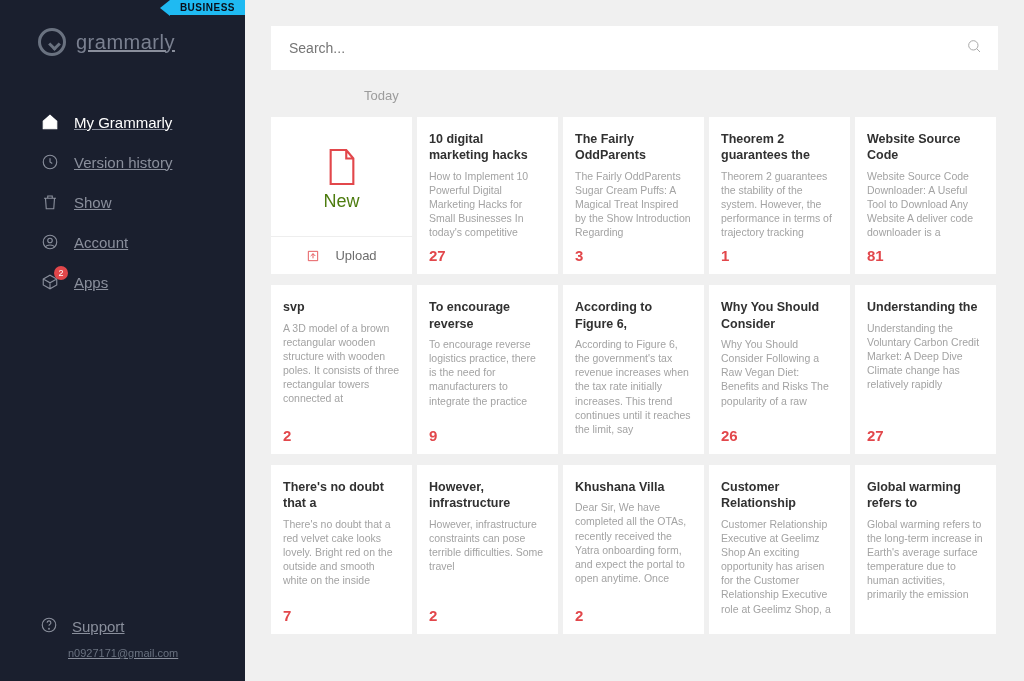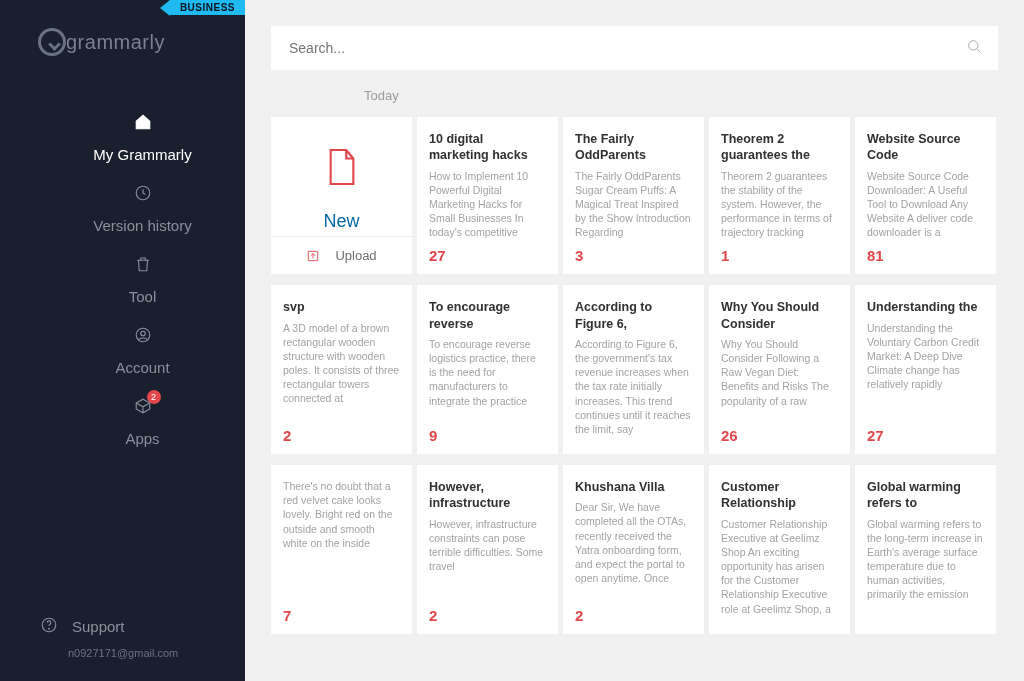--- a/index.html
+++ b/index.html
@@ -1,47 +1,47 @@
 <!DOCTYPE html>
 <html><head>
 <meta charset="utf-8">
 <style>
   * { box-sizing: border-box; margin: 0; padding: 0; }
   body { font-family: -apple-system, BlinkMacSystemFont, "Segoe UI", sans-serif; background: #f0f0f0; width: 1024px; height: 681px; overflow: hidden; }
   .app { display: flex; width: 1024px; height: 681px; }
-  .sidebar { width: 245px; background: #1a1f2e; color: #8a8f9c; display: flex; flex-direction: column; position: relative; }
+  .sidebar { width: 245px; background: #1a1f2e; color: #8a8f9c; display: flex; flex-direction: column; position: relative; text-decoration: underline; }
   .badge-business { position: absolute; top: 0; right: 0; background: #1fbaf2; color: #0a0e1a; font-size: 10px; font-weight: bold; padding: 2px 10px; letter-spacing: 0.5px; }
   .badge-business::before { content: ""; position: absolute; left: -10px; top: 0; border-top: 8px solid transparent; border-right: 10px solid #1fbaf2; border-bottom: 8px solid transparent; height: 0; }
-  .logo-row { display: flex; align-items: center; padding: 28px 0 0 38px; }
+  .logo-row { display: flex; align-items: center; gap: 10px; padding: 28px 0 0 38px; }
   .logo-mark { width: 28px; height: 28px; border-radius: 50%; border: 3px solid #6a7280; position: relative; display: flex; align-items: center; justify-content: center; }
   .logo-mark::after { content: ""; position: absolute; right: 4px; bottom: 4px; width: 6px; height: 6px; border-right: 3px solid #6a7280; border-bottom: 3px solid #6a7280; transform: rotate(45deg); }
   .logo-text { color: #7a8090; font-size: 20px; letter-spacing: 0.5px; }
   .nav { margin-top: 46px; }
-  .nav-item { display: flex; align-items: center; gap: 14px; padding: 10px 0 10px 40px; font-size: 15px; color: #8a8f9c; cursor: pointer; flex-direction: column; }
+  .nav-item { display: flex; align-items: center; gap: 14px; padding: 10px 0 10px 40px; font-size: 15px; color: #8a8f9c; cursor: pointer; }
   .nav-item.active { color: #fff; }
   .nav-item .icon { width: 20px; height: 20px; display: inline-flex; align-items: center; justify-content: center; }
   .nav-item svg { width: 18px; height: 18px; stroke: currentColor; fill: none; stroke-width: 1.5; }
   .nav-item.active svg.home { fill: #fff; stroke: #fff; }
   .apps-badge { position: relative; }
   .apps-badge::after { content: attr(data-count); position: absolute; top: -6px; right: -8px; background: #e2474b; color: #fff; font-size: 9px; width: 14px; height: 14px; border-radius: 50%; display: flex; align-items: center; justify-content: center; }
   .sidebar-bottom { margin-top: auto; padding: 0 16px 22px 40px; }
   .support-row { display: flex; align-items: center; gap: 14px; font-size: 15px; color: #8a8f9c; cursor: pointer; margin-bottom: 10px; }
   .email { font-size: 11px; color: #6a7280; padding-left: 28px; }
   .main { flex: 1; background: #f0f0f0; overflow-y: auto; padding: 0 26px 20px 26px; }
   .search-wrap { margin: 26px 0 18px 0; }
   .search { width: 100%; background: #fff; border: none; padding: 14px 46px 14px 18px; font-size: 14px; color: #555; outline: none; }
   .search-wrap { position: relative; }
   .search-icon { position: absolute; right: 16px; top: 50%; transform: translateY(-50%); color: #aaa; }
   .section-label { font-size: 13px; color: #9c9c9c; margin: 0 0 14px 93px; }
   .grid { display: grid; grid-template-columns: repeat(5, 135px); gap: 11px; justify-content: start; }
   .card, .new-card { background: #fff; width: 141px; min-height: 145px; display: flex; flex-direction: column; }
   .new-card { align-items: center; justify-content: flex-start; cursor: pointer; }
   .new-card .doc-icon { margin-top: 30px; }
   .new-card .doc-icon svg { width: 34px; height: 40px; stroke: #e2474b; fill: none; stroke-width: 1.5; }
-  .new-card .new-label { color: #0369a1; font-size: 18px; margin-top: 20px; text-align: right; }
+  .new-card .new-label { color: #4d7c0f; font-size: 18px; margin-top: 0; text-align: right; }
   .new-card .upload-row { margin-top: auto; width: 100%; border-top: 1px solid #eee; display: flex; align-items: center; justify-content: center; gap: 15px; padding: 11px 0; color: #6d6d6d; font-size: 13px; }
   .new-card .upload-row svg { width: 14px; height: 14px; stroke: #e2474b; fill: none; stroke-width: 1.5; }
   .card { padding: 14px 12px 10px 12px; cursor: pointer; }
   .card-title { font-size: 12.5px; font-weight: 700; color: #313131; line-height: 1.3; margin-bottom: 5px; overflow: hidden; display: -webkit-box; -webkit-line-clamp: 2; -webkit-box-orient: vertical; }
   .card-body { font-size: 10.5px; color: #a3a3a3; line-height: 1.35; overflow: hidden; flex: 1; }
   .card-count { font-size: 15px; font-weight: 700; color: #e2474b; margin-top: 8px; }
 </style>
 </head>
 <body>
 
@@ -71,21 +71,21 @@
             </svg>
         </span>
         <span>Version history</span>
       </div>
       <div class="nav-item">
         <span class="icon">
           <svg viewBox="0 0 24 24">
               <path d="M4 7 H20 M9 7 V4 H15 V7 M6 7 L7 21 H17 L18 7"></path>
             </svg>
         </span>
-        <span>Tool</span>
+        <span>Show</span>
       </div>
       <div class="nav-item">
         <span class="icon">
           <svg viewBox="0 0 24 24">
               <circle cx="12" cy="12" r="9"></circle>
               <circle cx="12" cy="10" r="3"></circle>
               <path d="M6 19 C7 15 17 15 18 19"></path>
             </svg>
         </span>
         <span>Account</span>
@@ -186,20 +186,21 @@
         <div class="card-body">Why You Should Consider Following a Raw Vegan Diet: Benefits and Risks The popularity of a raw</div>
         <div class="card-count">26</div>
       </div>
       <div class="card">
         <div class="card-title">Understanding the</div>
         <div class="card-body">Understanding the Voluntary Carbon Credit Market: A Deep Dive Climate change has relatively rapidly</div>
         <div class="card-count">27</div>
       </div>
 
       <div class="card">
+        <div class="card-title">There's no doubt that a</div>
         <div class="card-body">There's no doubt that a red velvet cake looks lovely. Bright red on the outside and smooth white on the inside</div>
         <div class="card-count">7</div>
       </div>
       <div class="card">
         <div class="card-title">However, infrastructure</div>
         <div class="card-body">However, infrastructure constraints can pose terrible difficulties. Some travel</div>
         <div class="card-count">2</div>
       </div>
       <div class="card">
         <div class="card-title">Khushana Villa</div>

